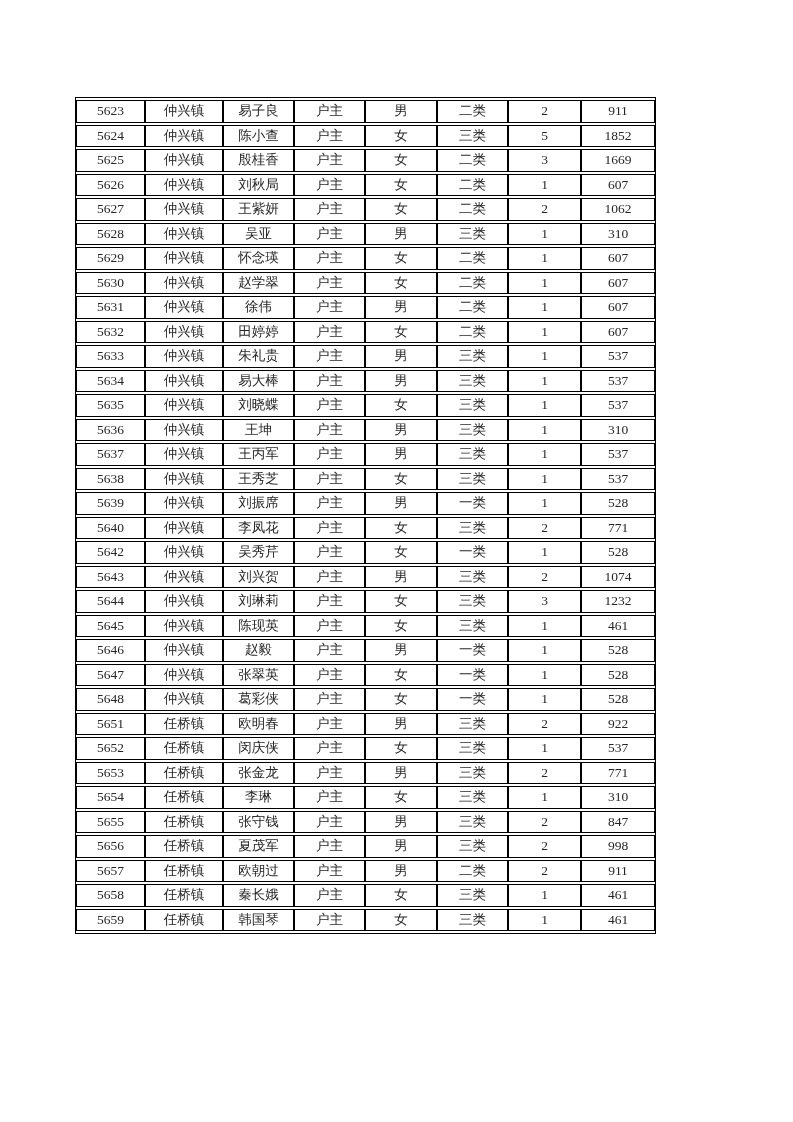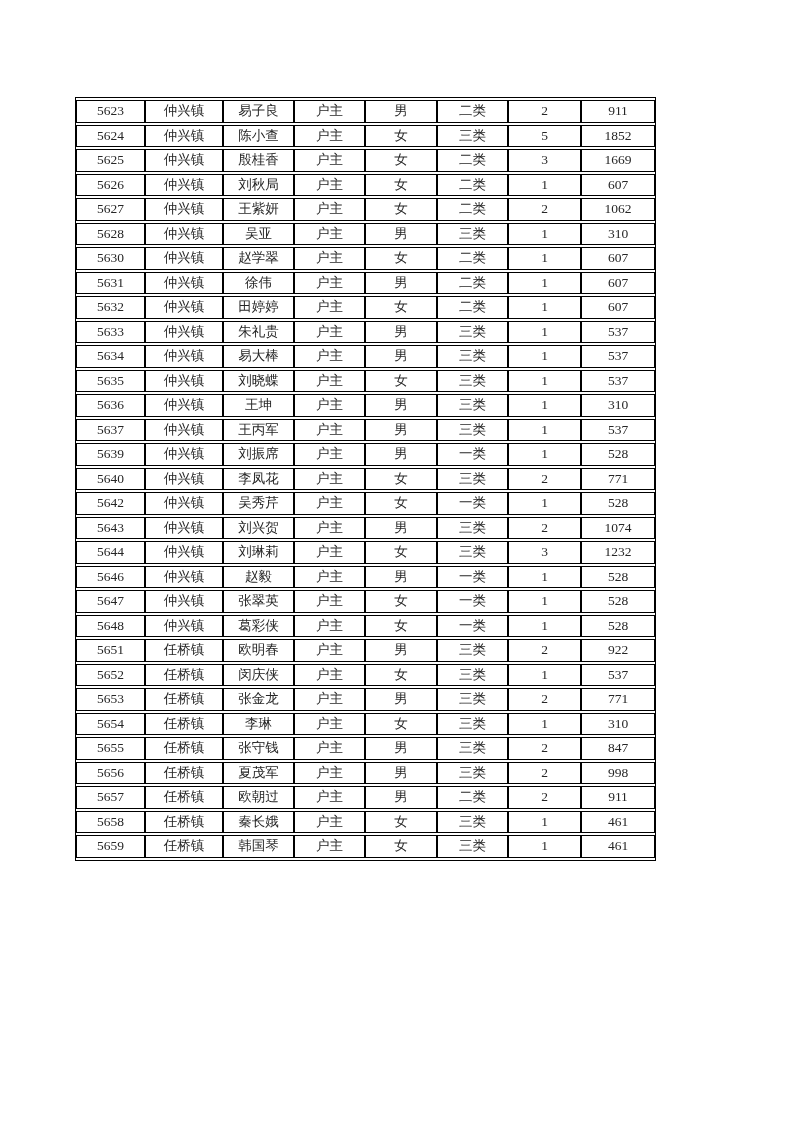--- a/index.html
+++ b/index.html
@@ -124,20 +124,30 @@
           <td>5628</td>
           <td>仲兴镇</td>
           <td>吴亚</td>
           <td>户主</td>
           <td>男</td>
           <td>三类</td>
           <td>1</td>
           <td>310</td>
         </tr>
         <tr>
+          <td>5629</td>
+          <td>仲兴镇</td>
+          <td>怀念瑛</td>
+          <td>户主</td>
+          <td>女</td>
+          <td>二类</td>
+          <td>1</td>
+          <td>607</td>
+        </tr>
+        <tr>
           <td>5630</td>
           <td>仲兴镇</td>
           <td>赵学翠</td>
           <td>户主</td>
           <td>女</td>
           <td>二类</td>
           <td>1</td>
           <td>607</td>
         </tr>
         <tr>
@@ -199,20 +209,30 @@
           <td>三类</td>
           <td>1</td>
           <td>310</td>
         </tr>
         <tr>
           <td>5637</td>
           <td>仲兴镇</td>
           <td>王丙军</td>
           <td>户主</td>
           <td>男</td>
+          <td>三类</td>
+          <td>1</td>
+          <td>537</td>
+        </tr>
+        <tr>
+          <td>5638</td>
+          <td>仲兴镇</td>
+          <td>王秀芝</td>
+          <td>户主</td>
+          <td>女</td>
           <td>三类</td>
           <td>1</td>
           <td>537</td>
         </tr>
         <tr>
           <td>5639</td>
           <td>仲兴镇</td>
           <td>刘振席</td>
           <td>户主</td>
           <td>男</td>
@@ -252,20 +272,30 @@
         </tr>
         <tr>
           <td>5644</td>
           <td>仲兴镇</td>
           <td>刘琳莉</td>
           <td>户主</td>
           <td>女</td>
           <td>三类</td>
           <td>3</td>
           <td>1232</td>
+        </tr>
+        <tr>
+          <td>5645</td>
+          <td>仲兴镇</td>
+          <td>陈现英</td>
+          <td>户主</td>
+          <td>女</td>
+          <td>三类</td>
+          <td>1</td>
+          <td>461</td>
         </tr>
         <tr>
           <td>5646</td>
           <td>仲兴镇</td>
           <td>赵毅</td>
           <td>户主</td>
           <td>男</td>
           <td>一类</td>
           <td>1</td>
           <td>528</td>

